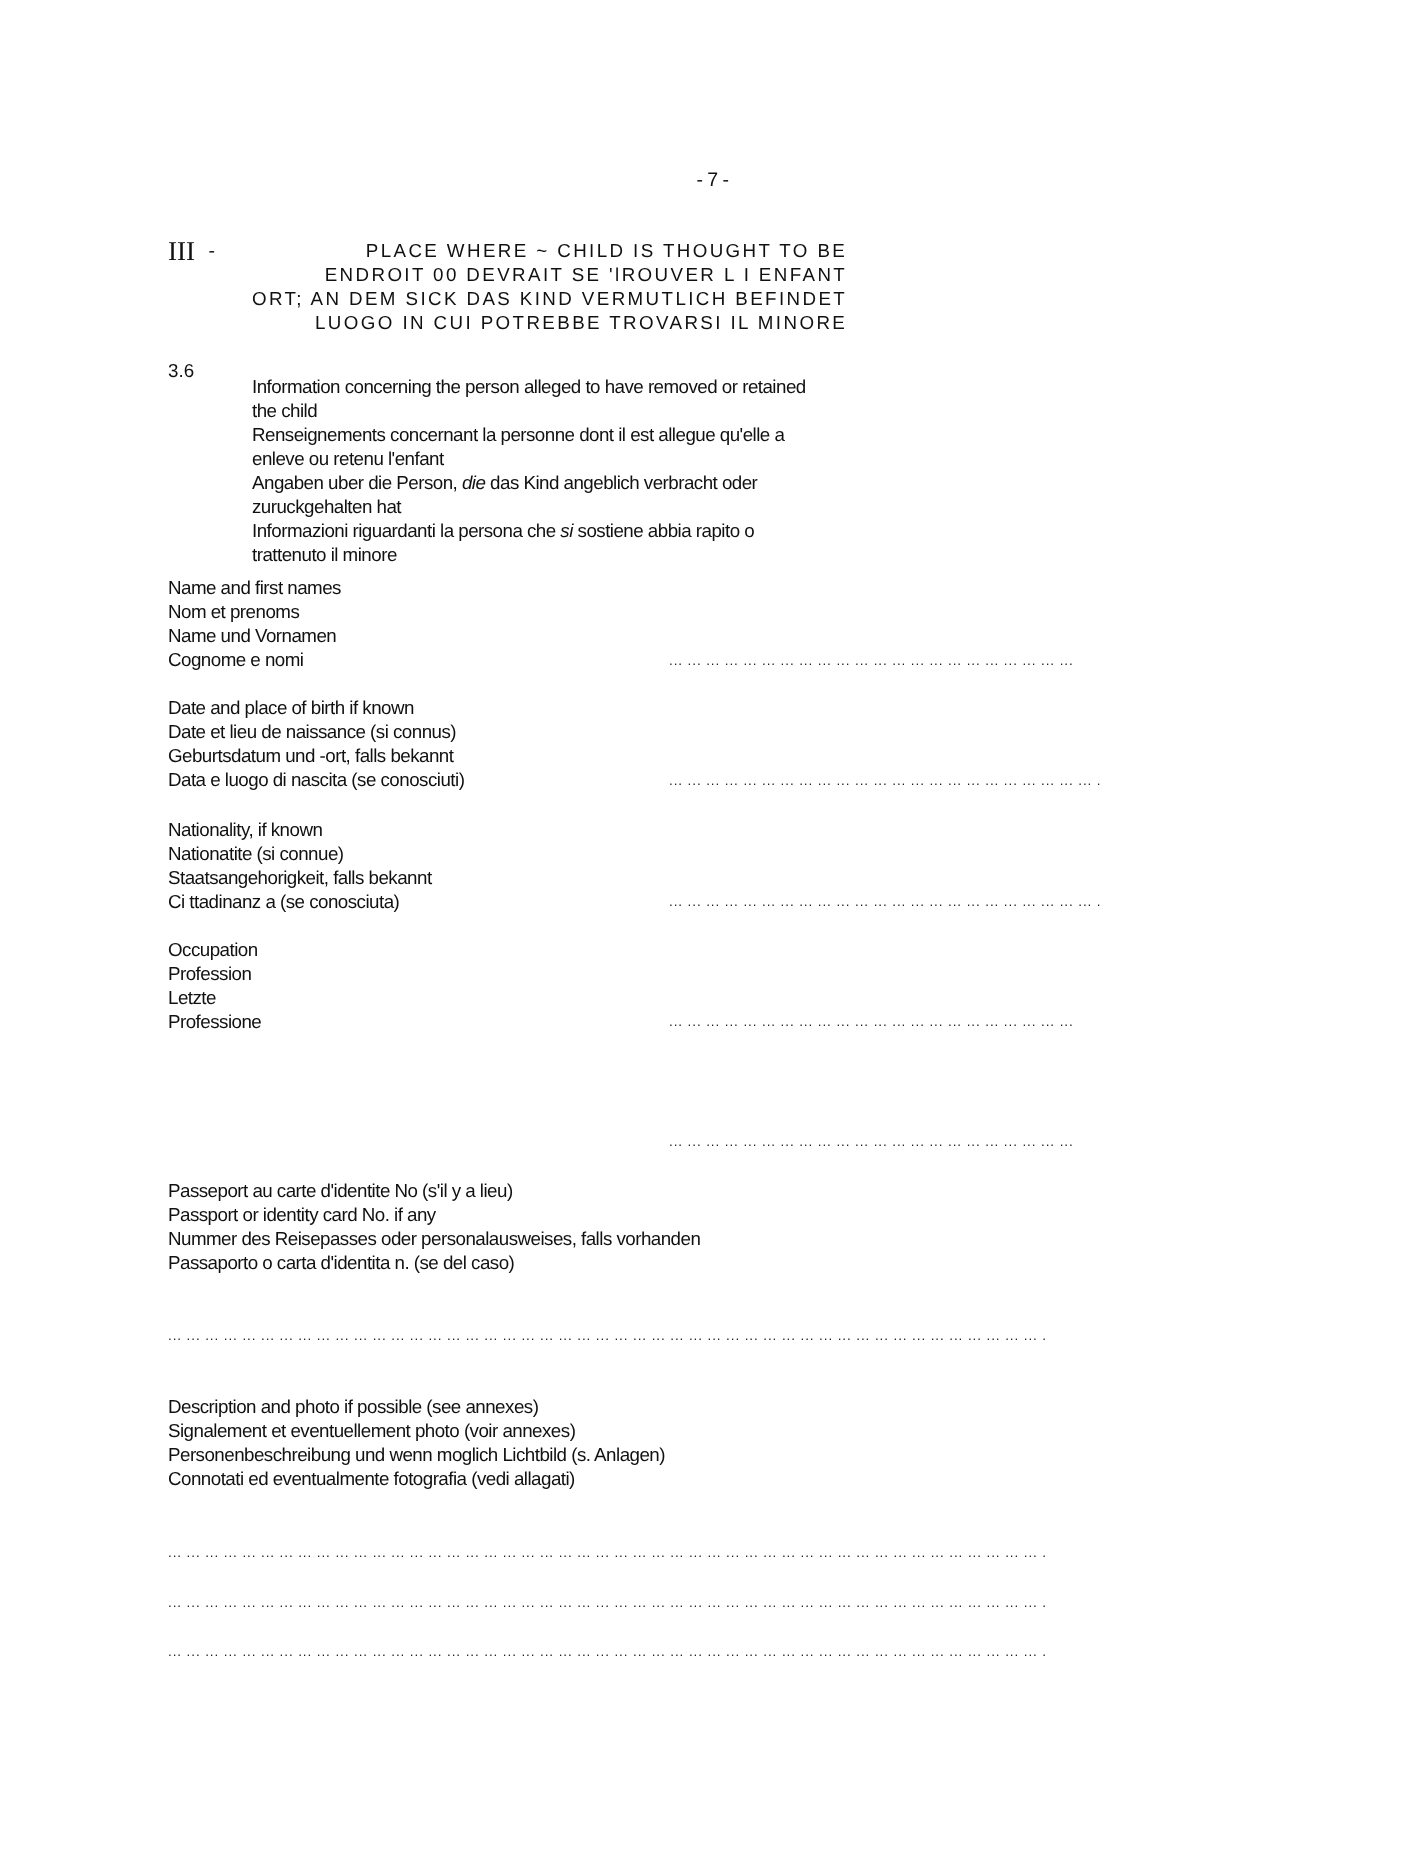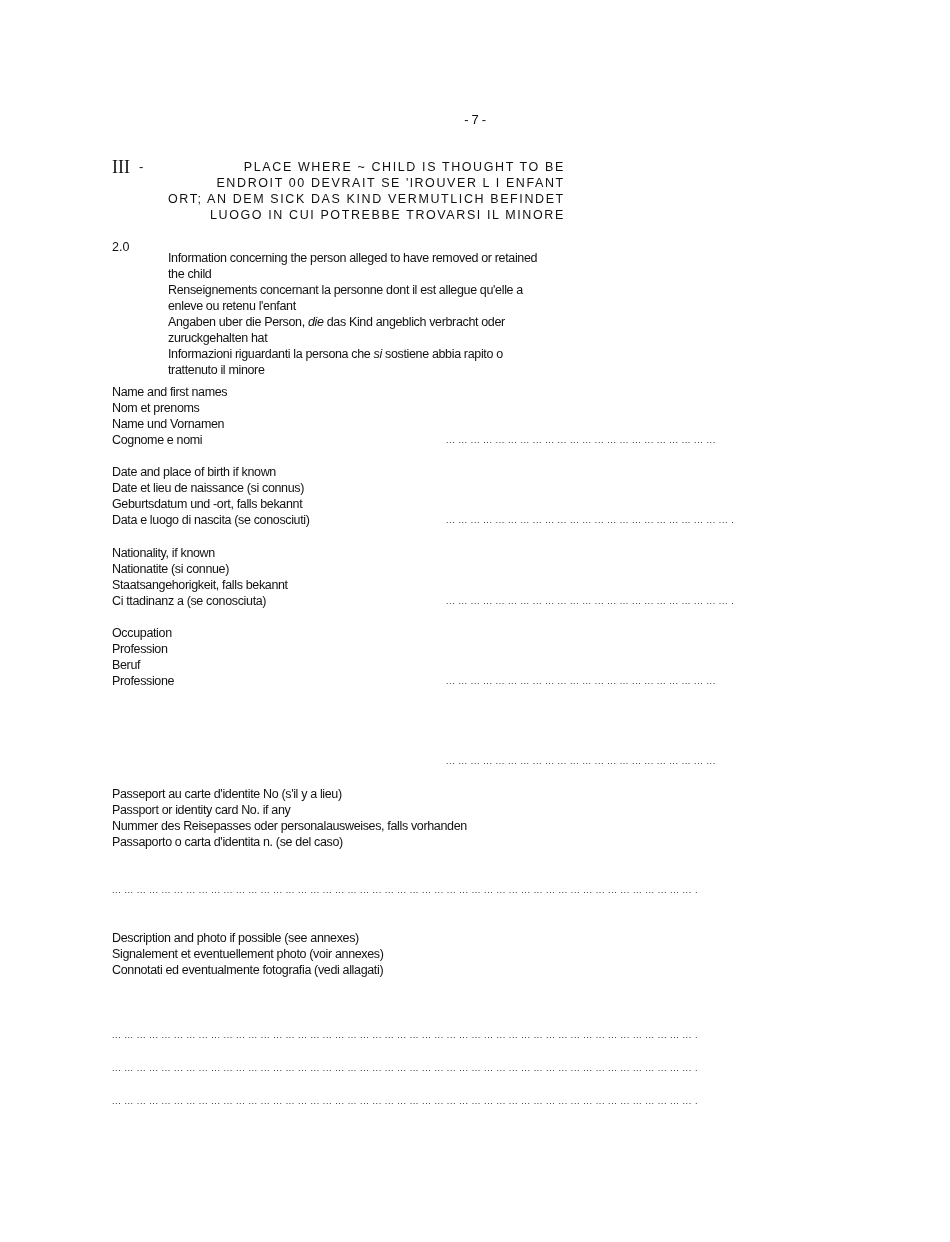--- a/index.html
+++ b/index.html
@@ -80,21 +80,21 @@
 
   <div class="abs section-num">III</div>
   <div class="abs section-dash">-</div>
   <div class="abs section-heading">
     <div>PLACE WHERE ~ CHILD IS THOUGHT TO BE</div>
     <div>ENDROIT 00 DEVRAIT SE 'lROUVER L I ENFANT</div>
     <div>ORT; AN DEM SICK DAS KIND VERMUTLICH BEFINDET</div>
     <div>LUOGO IN CUI POTREBBE TROVARSI IL MINORE</div>
   </div>
 
-  <div class="abs sub-num">2.0</div>
+  <div class="abs sub-num">3.6</div>
   <div class="abs sub-text">
     <div>Information concerning the person alleged to have removed or retained</div>
     <div>the child</div>
     <div>Renseignements concernant la personne dont il est allegue qu'elle a</div>
     <div>enleve ou retenu l'enfant</div>
     <div><span>Angaben uber die Person, </span><em>die</em><span> das Kind angeblich verbracht oder</span></div>
     <div>zuruckgehalten hat</div>
     <div><span>Informazioni riguardanti la persona che </span><em>si</em><span> sostiene abbia rapito o</span></div>
     <div>trattenuto il minore</div>
   </div>
@@ -119,37 +119,38 @@
     <div>Nationality, if known</div>
     <div>Nationatite (si connue)</div>
     <div>Staatsangehorigkeit, falls bekannt</div>
     <div>Ci ttadinanz a (se conosciuta)</div>
   </div>
   <div class="abs dots dots-short" style="top:593px">... ... ... ... ... ... ... ... ... ... ... ... ... ... ... ... ... ... ... ... ... ... ... .</div>
 
   <div class="abs field" style="top:625px">
     <div>Occupation</div>
     <div>Profession</div>
-    <div>Beruf</div>
+    <div>Letzte</div>
     <div>Professione</div>
   </div>
   <div class="abs dots dots-short" style="top:673px">... ... ... ... ... ... ... ... ... ... ... ... ... ... ... ... ... ... ... ... ... ...</div>
 
   <div class="abs dots dots-short" style="top:753px">... ... ... ... ... ... ... ... ... ... ... ... ... ... ... ... ... ... ... ... ... ...</div>
 
   <div class="abs field" style="top:786px">
     <div>Passeport au carte d'identite No (s'il y a lieu)</div>
     <div>Passport or identity card No. if any</div>
     <div>Nummer des Reisepasses oder personalausweises, falls vorhanden</div>
     <div>Passaporto o carta d'identita n. (se del caso)</div>
   </div>
   <div class="abs dots dots-full" style="top:882px">... ... ... ... ... ... ... ... ... ... ... ... ... ... ... ... ... ... ... ... ... ... ... ... ... ... ... ... ... ... ... ... ... ... ... ... ... ... ... ... ... ... ... ... ... ... ... .</div>
 
   <div class="abs field" style="top:930px">
     <div>Description and photo if possible (see annexes)</div>
     <div>Signalement et eventuellement photo (voir annexes)</div>
+    <div>Personenbeschreibung und wenn moglich Lichtbild (s. Anlagen)</div>
     <div>Connotati ed eventualmente fotografia (vedi allagati)</div>
   </div>
   <div class="abs dots dots-full" style="top:1027px">... ... ... ... ... ... ... ... ... ... ... ... ... ... ... ... ... ... ... ... ... ... ... ... ... ... ... ... ... ... ... ... ... ... ... ... ... ... ... ... ... ... ... ... ... ... ... .</div>
   <div class="abs dots dots-full" style="top:1060px">... ... ... ... ... ... ... ... ... ... ... ... ... ... ... ... ... ... ... ... ... ... ... ... ... ... ... ... ... ... ... ... ... ... ... ... ... ... ... ... ... ... ... ... ... ... ... .</div>
   <div class="abs dots dots-full" style="top:1093px">... ... ... ... ... ... ... ... ... ... ... ... ... ... ... ... ... ... ... ... ... ... ... ... ... ... ... ... ... ... ... ... ... ... ... ... ... ... ... ... ... ... ... ... ... ... ... .</div>
 
 </div>
 
 </body></html>

